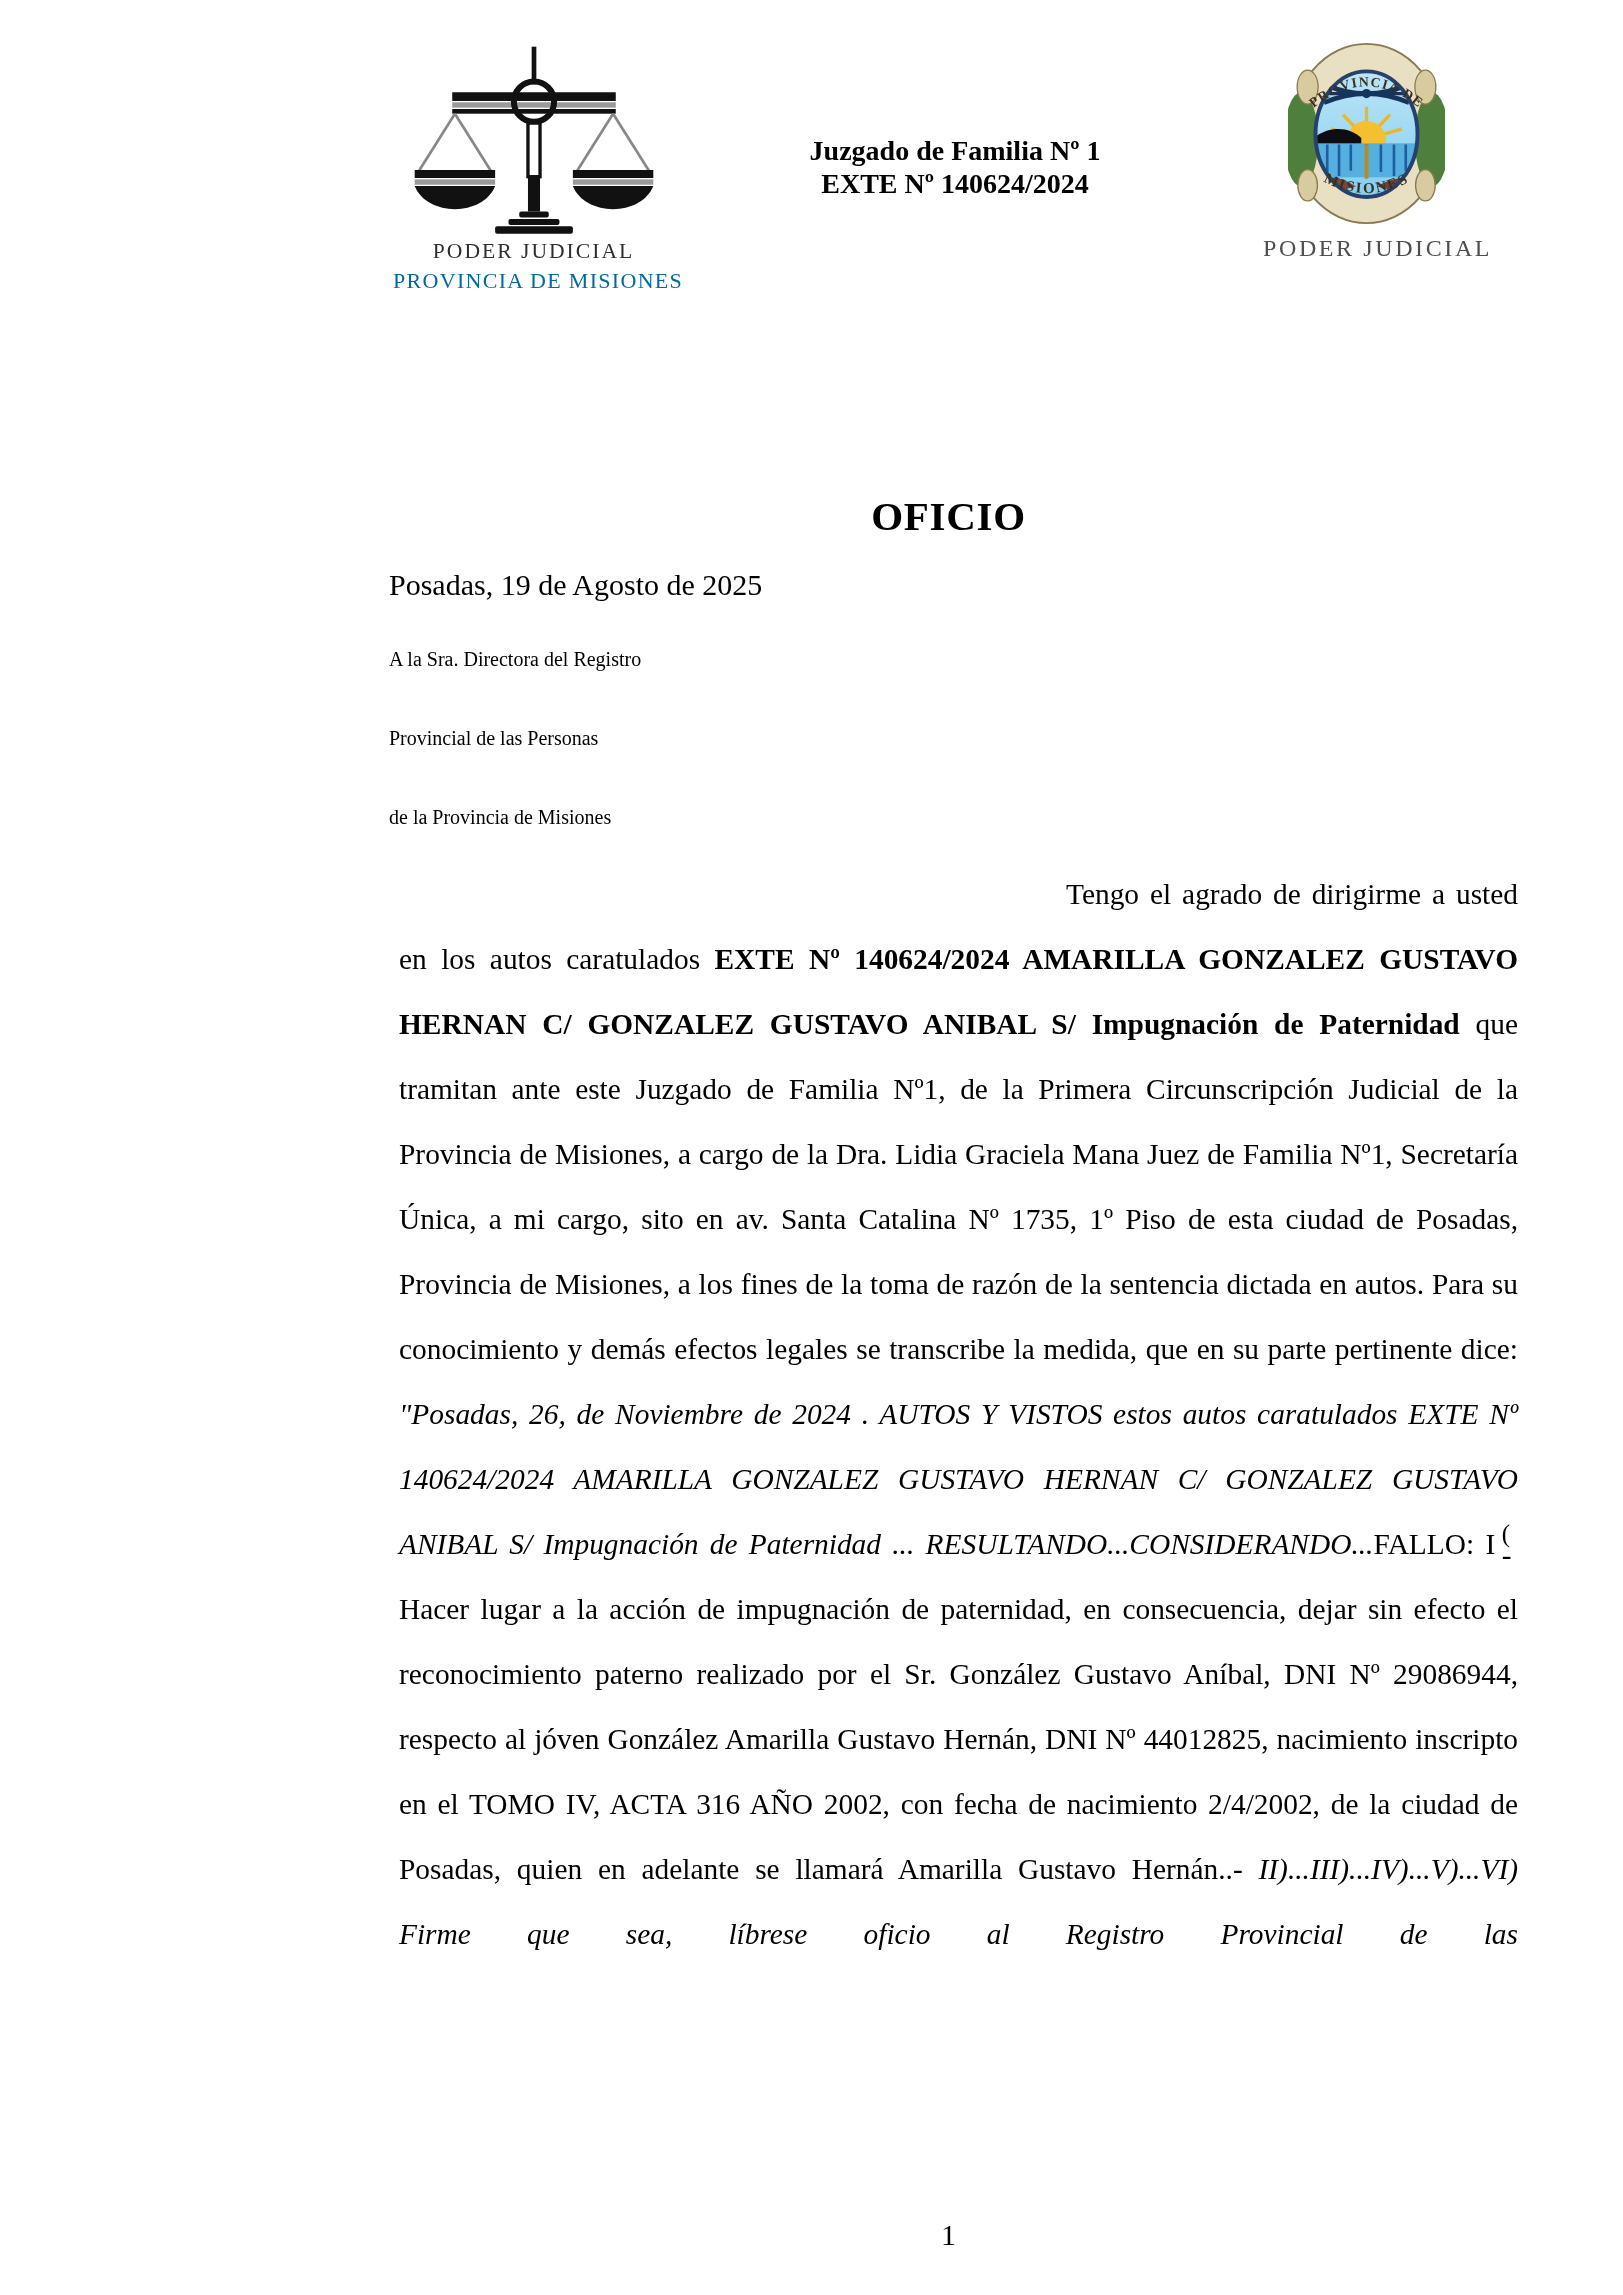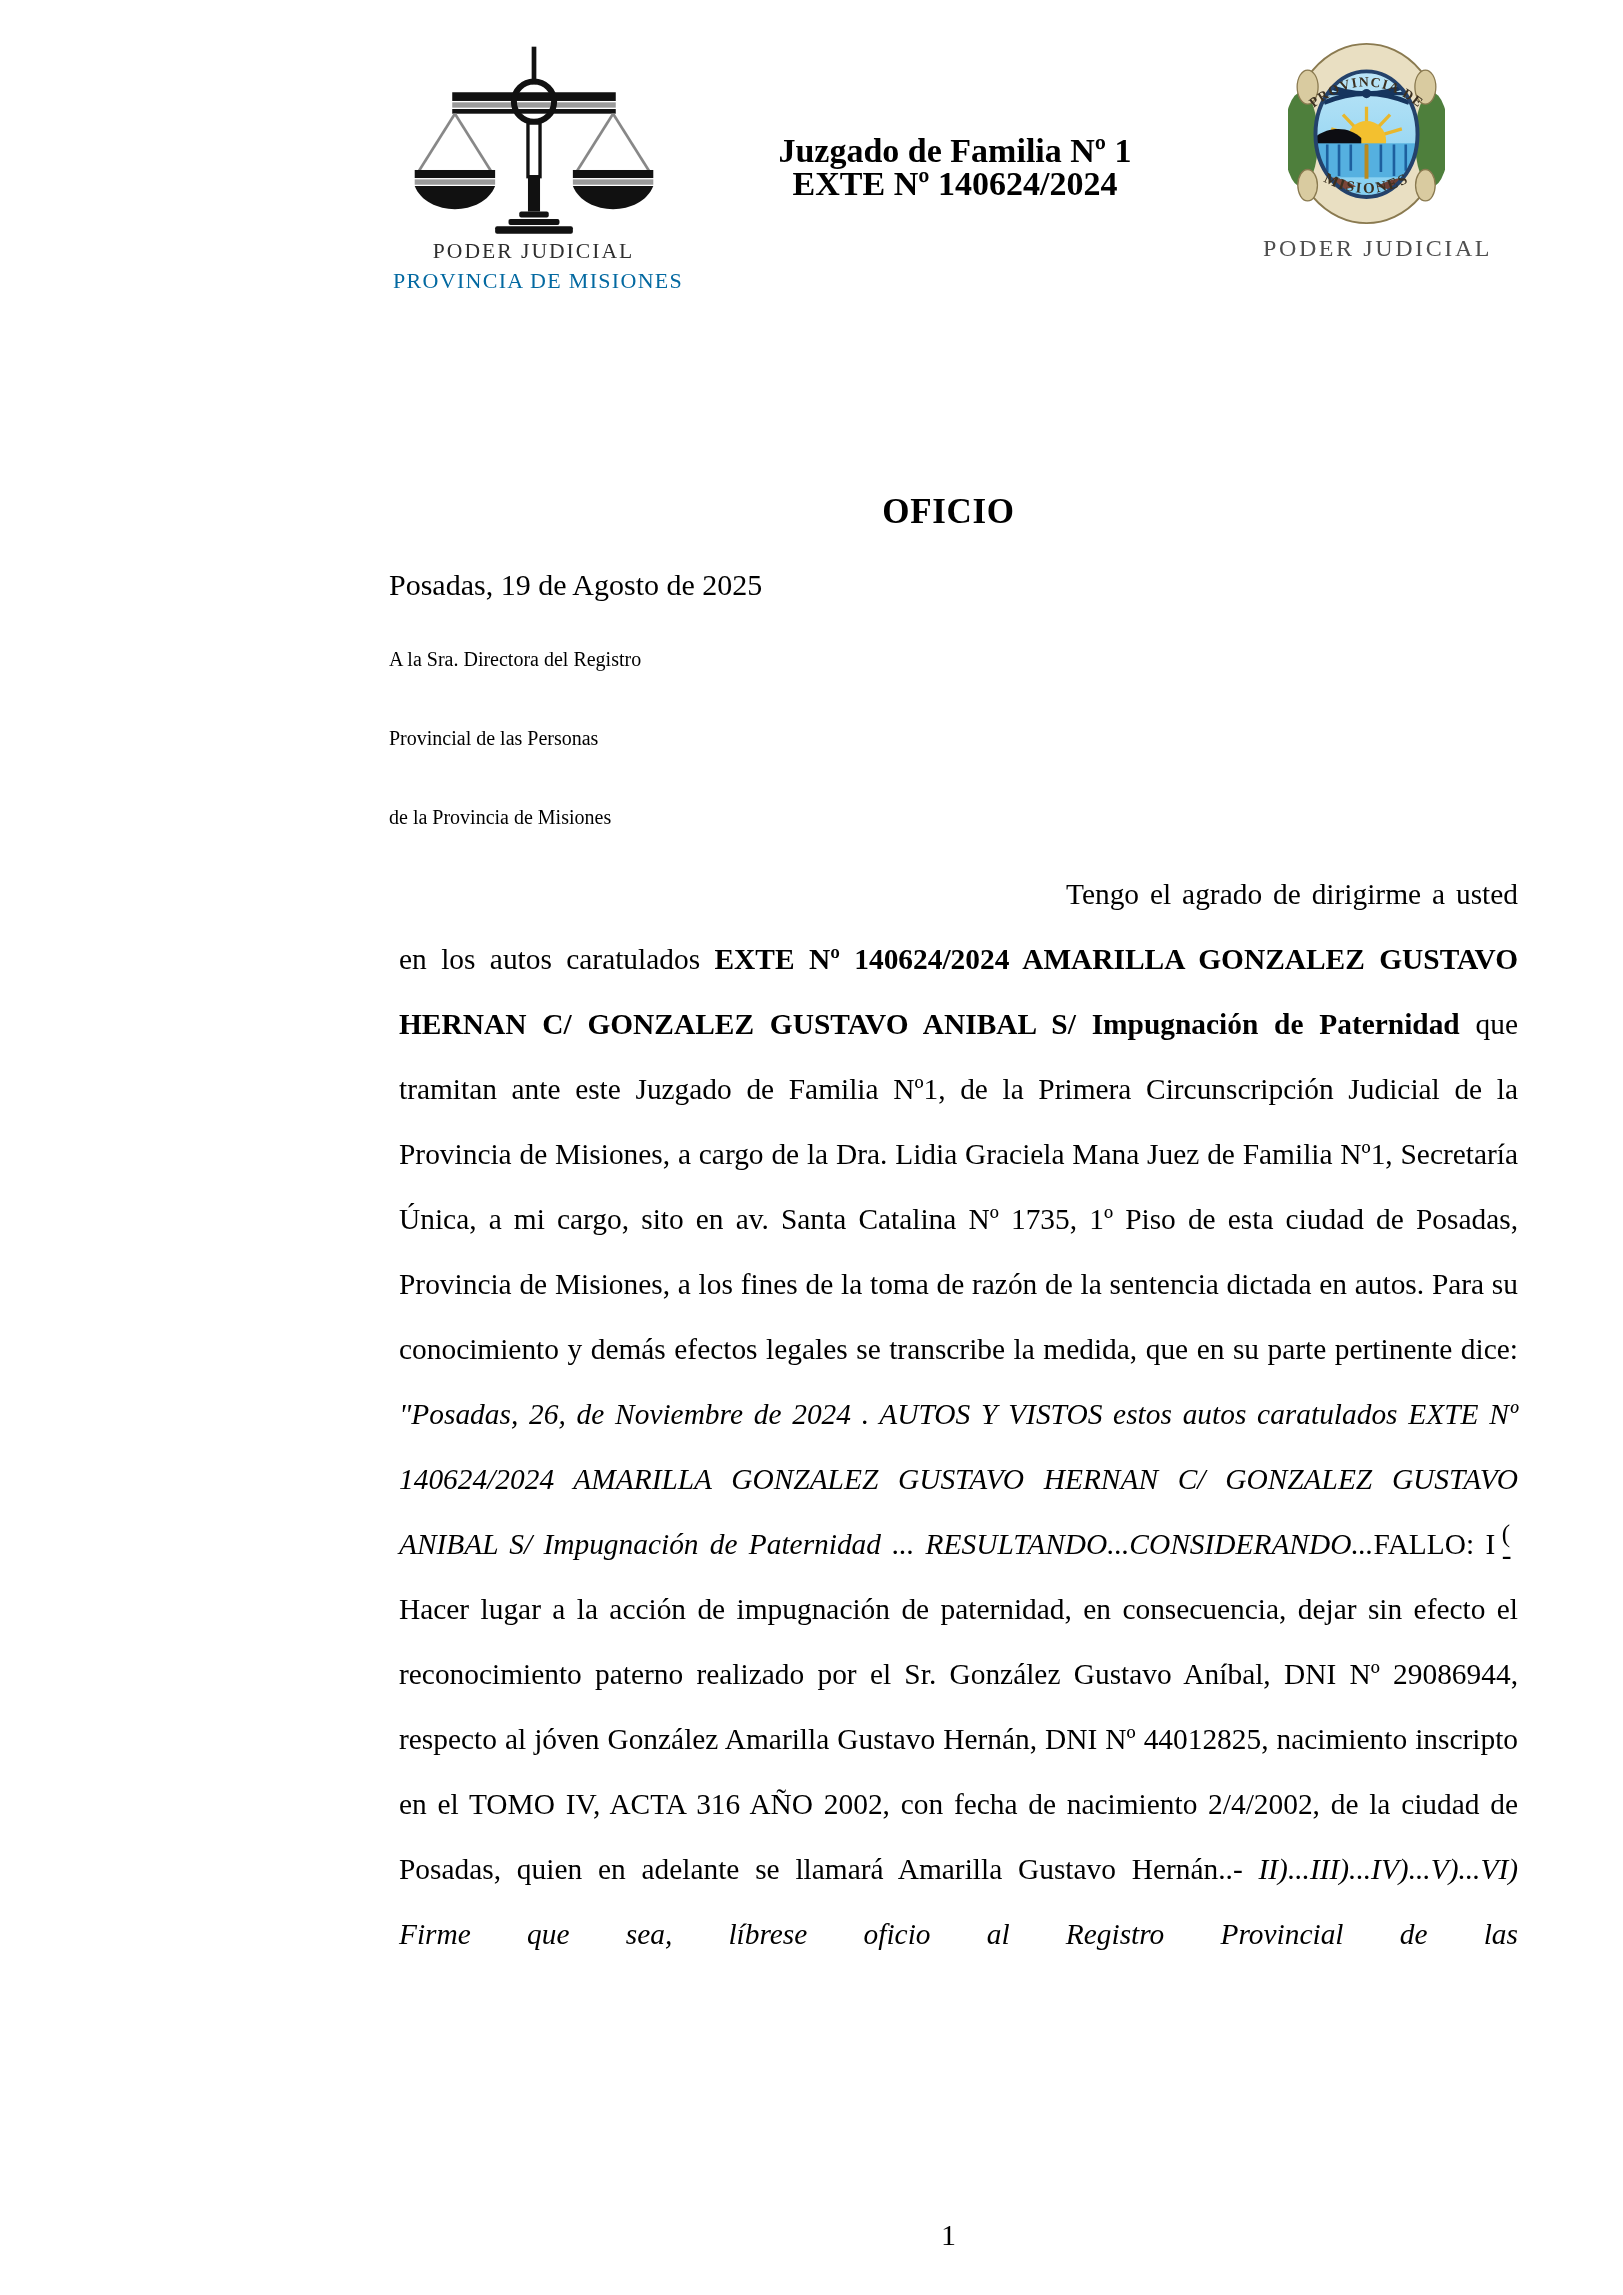--- a/index.html
+++ b/index.html
@@ -13,31 +13,31 @@
     margin:0 auto;
   }
   
   .logo-left{position:absolute;left:393px;top:44px;width:281px;text-align:center;}
   .logo-left svg{display:block;margin:0 auto;}
   .logo-left .cap1{font-size:21.6px;letter-spacing:2px;color:#2e2e2e;margin-top:3.9px;white-space:nowrap;}
   .logo-left .cap2{font-size:22px;letter-spacing:1.3px;color:#0369a1;margin-top:3.9px;white-space:nowrap;}
 
   .header-center{
     position:absolute;left:726px;top:134px;width:458px;
-    text-align:center;font-weight:bold;font-size:34px;line-height:33px;
+    text-align:center;font-weight:bold;font-size:28px;line-height:33px;
   }
 
   .logo-right{position:absolute;left:1263px;top:41px;width:206px;text-align:center;}
   .logo-right svg{display:block;margin:0 auto;}
   .logo-right .cap{font-size:24px;letter-spacing:2.6px;color:#4f4f4f;margin-top:9.2px;white-space:nowrap;}
 
   
   .doc-title{
     position:absolute;left:389px;top:492px;width:1119px;
-    text-align:center;font-weight:bold;font-size:35px;letter-spacing:0.7px;
+    text-align:center;font-weight:bold;font-size:41px;letter-spacing:0.7px;
   }
   .date-line{
     position:absolute;left:389px;top:568px;width:1119px;
     text-align:left;font-size:30px;
   }
   .addressee{
     position:absolute;left:389px;top:620px;width:1119px;
     font-weight:normal;font-size:20px;line-height:79px;
   }
   .body-text{

